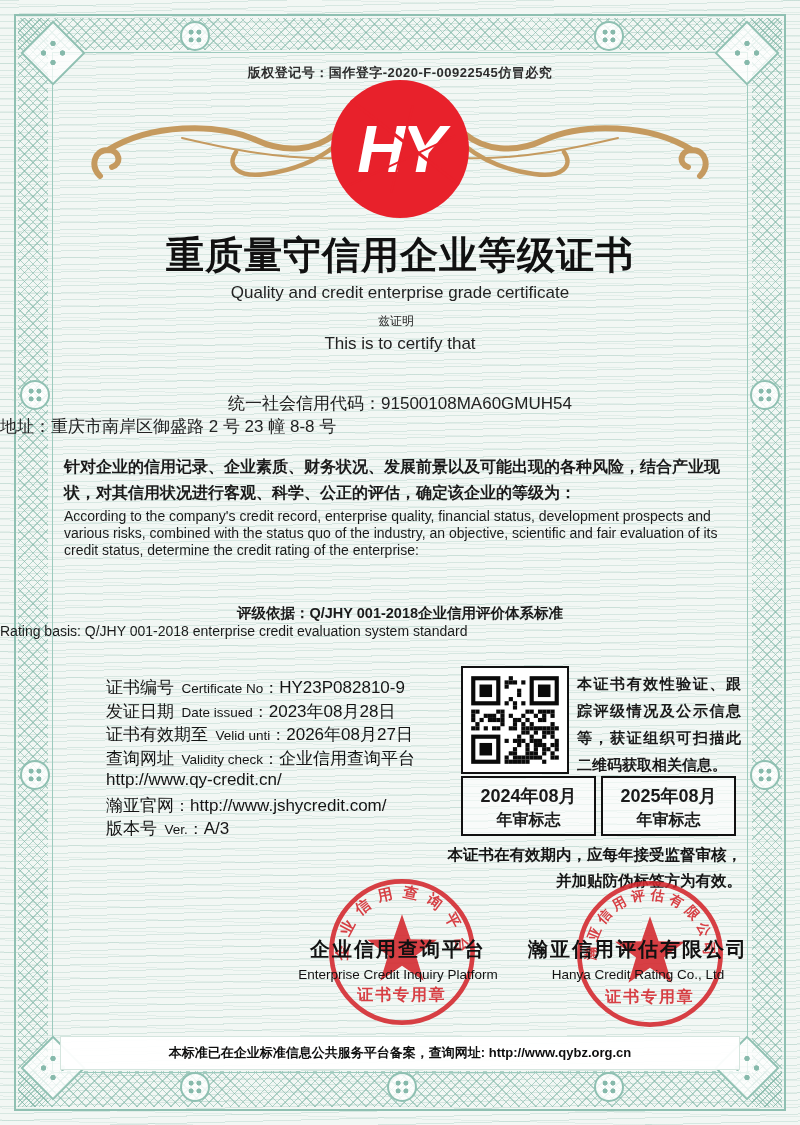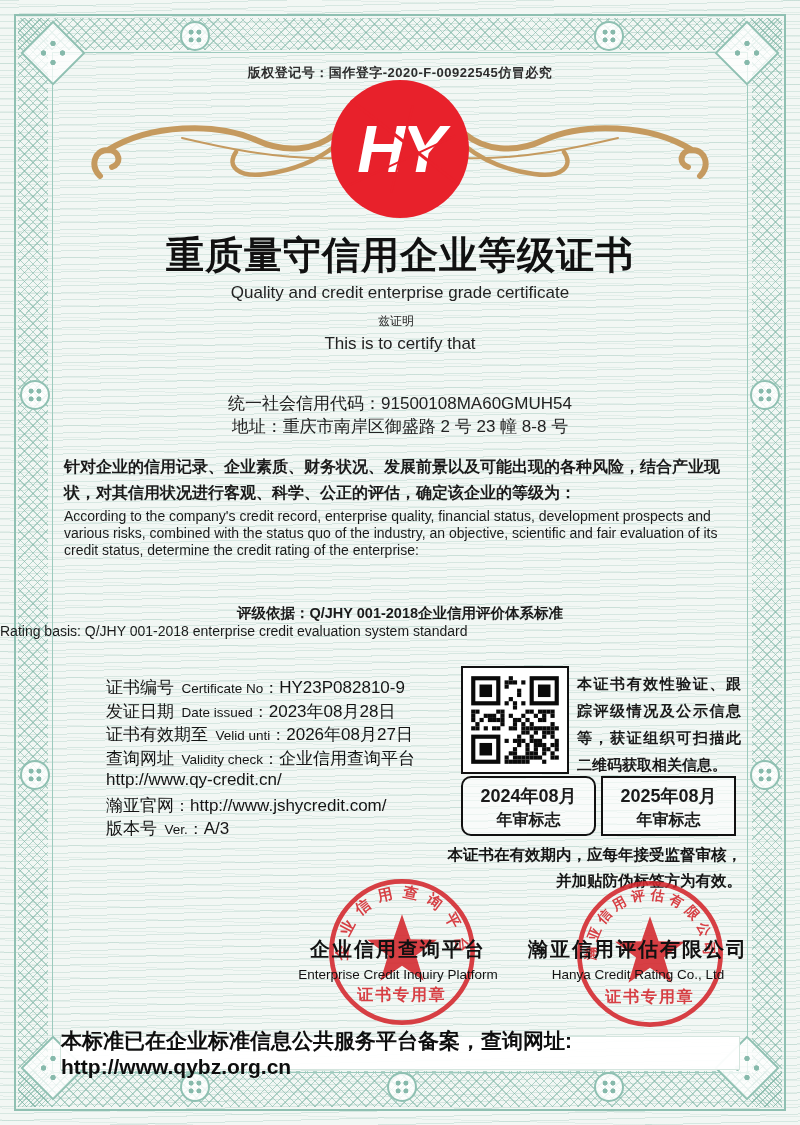--- a/index.html
+++ b/index.html
@@ -49,21 +49,21 @@
   .flourish.left{left:86px;}
   .flourish.right{left:462px;transform:scaleX(-1);}
   .title{position:absolute;left:0;right:0;top:230px;text-align:center;font-size:38px;
     font-weight:bold;letter-spacing:1px;color:#111;}
   .subtitle{position:absolute;left:0;right:0;top:283px;text-align:center;font-size:17px;color:#222;}
   
   .certify-zh{position:absolute;left:0;right:8px;top:313px;text-align:center;font-size:12px;color:#222;}
   .certify-en{position:absolute;left:0;right:0;top:334px;text-align:center;font-size:17px;color:#222;}
   .company{position:absolute;left:0;right:0;top:357px;text-align:center;font-size:26px;font-weight:bold;color:#0d0d0d;}
   .credit-code{position:absolute;left:0;right:0;top:392px;text-align:center;font-size:17px;color:#222;}
-  .address{position:absolute;left:0;right:0;top:415px;text-align:center;font-size:17px;color:#222;}
+  .address{position:absolute;left:0;right:0;top:415px;text-align:left;font-size:17px;color:#222;}
   
   .para-zh{position:absolute;left:64px;width:676px;top:454px;font-size:16px;line-height:26px;
     font-weight:bold;color:#1a1a1a;}
   .para-en{position:absolute;left:64px;width:676px;top:508px;font-size:14px;line-height:17px;color:#1a1a1a;}
   .grade{position:absolute;left:0;right:0;top:556px;text-align:center;font-size:36px;font-weight:bold;
     letter-spacing:1px;}
   .basis-zh{position:absolute;left:0;right:0;top:604px;text-align:center;font-size:14.5px;font-weight:bold;color:#1a1a1a;}
   .basis-en{position:absolute;left:0;right:0;top:623px;text-align:left;font-size:14px;color:#1a1a1a;}
   
   .details{position:absolute;left:70px;top:676px;width:390px;margin-left:36px;}
@@ -74,35 +74,35 @@
   .detail-line .val{font-size:17px;}
   
   .qr-box{position:absolute;left:461px;top:666px;width:104px;height:104px;background:#ffffff;
     border:2px solid #111;display:flex;align-items:center;justify-content:center;}
   .qr-note{position:absolute;left:577px;top:670px;width:164px;font-size:15px;line-height:27px;
     font-weight:bold;color:#1a1a1a;text-align:justify;}
   .year-box{position:absolute;top:776px;width:131px;height:56px;border:2.5px solid #111;
     background:rgba(255,255,255,0.55);text-align:center;}
   .year-box .l1{font-size:18px;font-weight:bold;margin-top:6px;}
   .year-box .l2{font-size:16px;font-weight:bold;margin-top:2px;}
-  .year-box.b1{left:461px;border-radius:10px;} .year-box.b2{left:601px;}
+  .year-box.b1{left:461px;} .year-box.b2{left:601px;}
   .annual-note{position:absolute;right:58px;top:842px;width:310px;text-align:right;
     font-size:15.5px;line-height:26px;font-weight:bold;color:#141414;}
   
   .seal{position:absolute;width:160px;height:160px;opacity:0.88;z-index:1;}
   .seal.sl{left:322px;top:872px;} .seal.sr{left:570px;top:874px;}
   .issuer{position:absolute;text-align:center;z-index:2;}
   .issuer .zh{font-size:20px;font-weight:bold;letter-spacing:2px;color:#111;}
   .issuer .en{font-size:13.5px;color:#111;margin-top:4px;}
   .issuer.il{left:278px;top:936px;width:240px;}
   .issuer.ir{left:518px;top:936px;width:240px;}
   
   .footer-bar{position:absolute;left:60px;right:60px;top:1036px;height:32px;
     background:rgba(255,255,255,0.95);border:1px solid #d4e5de;display:flex;
-    align-items:center;justify-content:center;font-size:21px;font-weight:bold;color:#0e0e0e;}
+    align-items:center;justify-content:center;font-size:13px;font-weight:bold;color:#0e0e0e;}
 </style>
 </head>
 <body>
 
 <div class="page">
 
   <div class="frame-outer"></div>
   <div class="band top"></div>
   <div class="band bottom"></div>
   <div class="band left"></div>

